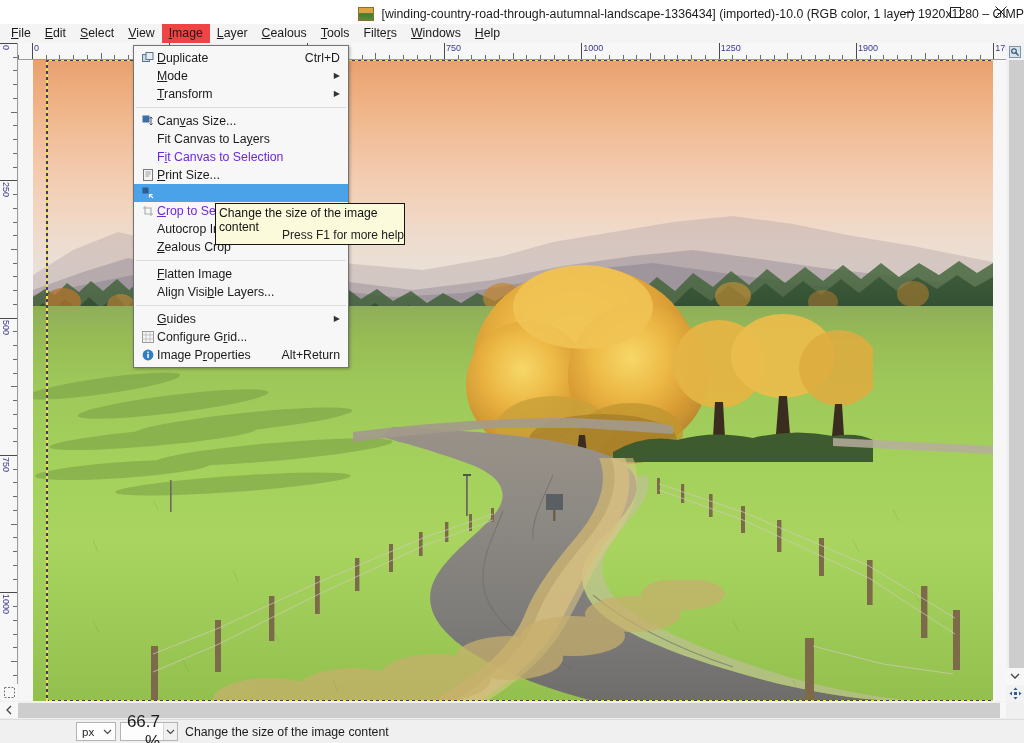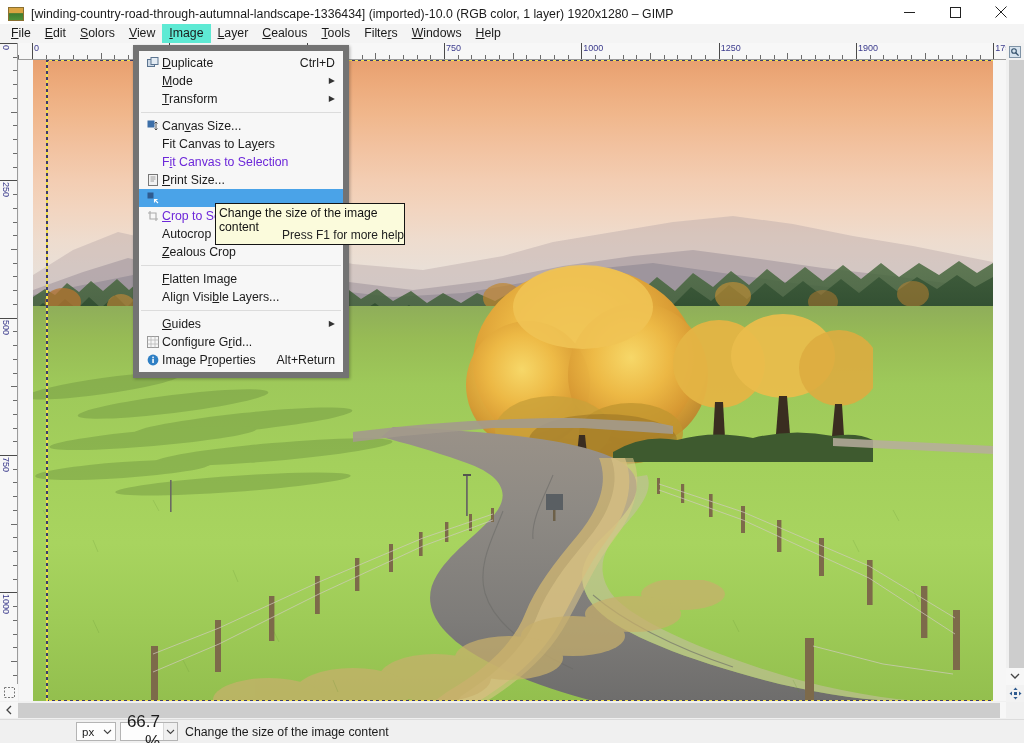--- a/index.html
+++ b/index.html
@@ -15,21 +15,21 @@
     position: relative;
     width: 1024px; height: 743px;
     background: #f0f0f0;
   }
 
   
   #titlebar {
     position: absolute; left:0; top:0; width:1024px; height:28px;
     background: #ffffff;
     border-bottom: 1px solid #e6e6e6;
-    display: flex; align-items: center;
+    display: flex; align-items: center; justify-content: flex-end;
   }
   #title-icon {
     width: 16px; height: 14px; margin-left: 8px; margin-right: 7px;
     background: linear-gradient(to bottom, #d9a441 0%, #d9a441 45%, #3f7a2f 46%, #4f9139 100%);
     border: 1px solid #8a7030;
     flex: 0 0 auto;
   }
   #title-text {
     font-size: 12.3px; color: #1b1b1b; white-space: nowrap;
     letter-spacing: 0.0px;
@@ -50,21 +50,21 @@
     background: #f4f4f4;
     display: flex; align-items: center;
     font-size: 12.3px; color: #1b1b1b;
   }
   .menu-item {
     padding: 2px 7px 2px 7px;
     height: 19px; line-height: 15px;
     white-space: nowrap;
   }
   .menu-item:first-child { margin-left: 4px; }
-  .menu-item.active { background: #5eead4; }
+  .menu-item.active { background: #ef4444; }
   .ul { text-decoration: underline; }
 
   
   #ruler-top {
     position:absolute; left:18px; top:43px; width:1006px; height:17px;
     background:#f7f7f7; border-bottom:1px solid #9b9b9b;
     overflow:hidden;
   }
   #ruler-left {
     position:absolute; left:0px; top:43px; width:18px; height:658px;
@@ -193,21 +193,21 @@
     width:14px; display:flex; align-items:center; justify-content:center;
     border-left:1px solid #d8d8d8; height:100%; background:#f0f0f0;
   }
   #status-text {
     margin-left:7px; font-size:12.3px; color:#1b1b1b; white-space:nowrap;
   }
 
   
   #image-menu {
     position:absolute; left:133px; top:45px; width:216px;
-    background:#f7f7f7; border:6px solid #737373;
+    background:#f7f7f7; border:1px solid #737373;
     box-shadow: 1px 1px 3px rgba(0,0,0,0.28);
     z-index: 100;
     padding: 3px 0 3px 0;
     font-size:12.3px; color:#1b1b1b;
   }
   .mi {
     position:relative; height:18px; line-height:18px;
     display:flex; align-items:center;
     padding-left:5px; padding-right:8px;
     white-space:nowrap;
@@ -256,21 +256,21 @@
       <svg width="12" height="12" viewBox="0 0 12 12">
           <line x1="0.5" y1="0.5" x2="11.5" y2="11.5" stroke="#222" stroke-width="1"></line>
           <line x1="11.5" y1="0.5" x2="0.5" y2="11.5" stroke="#222" stroke-width="1"></line>
         </svg>
     </div>
   </div>
 
   <div id="menubar">
     <div class="menu-item"><span class="ul">F</span><span>ile</span></div>
     <div class="menu-item"><span class="ul">E</span><span>dit</span></div>
-    <div class="menu-item"><span class="ul">S</span><span>olors</span></div>
+    <div class="menu-item"><span class="ul">S</span><span>elect</span></div>
     <div class="menu-item"><span class="ul">V</span><span>iew</span></div>
     <div class="menu-item active"><span class="ul">I</span><span>mage</span></div>
     <div class="menu-item"><span class="ul">L</span><span>ayer</span></div>
     <div class="menu-item"><span class="ul">C</span><span>ealous</span></div>
     <div class="menu-item"><span class="ul">T</span><span>ools</span></div>
     <div class="menu-item"><span>Filte</span><span class="ul">r</span><span>s</span></div>
     <div class="menu-item"><span class="ul">W</span><span>indows</span></div>
     <div class="menu-item"><span class="ul">H</span><span>elp</span></div>
   </div>
 

